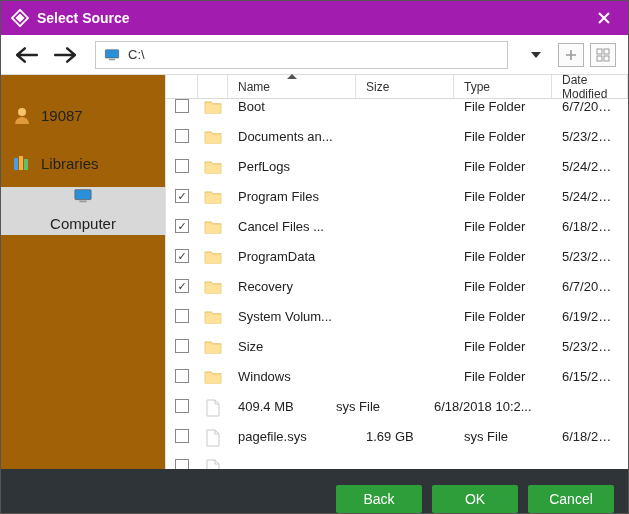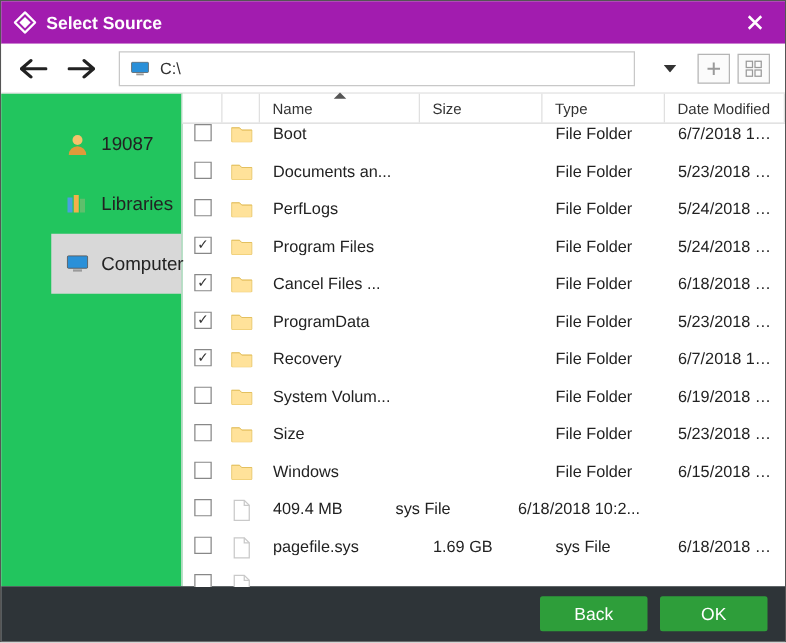--- a/index.html
+++ b/index.html
@@ -101,37 +101,36 @@
     color: #9a9a9a;
   }
   
   .body {
     flex: 1;
     display: flex;
     min-height: 0;
   }
   
   .sidebar {
-    width: 145px;
-    background: #22c55e;
+    width: 165px;
+    background: #a16207;
     border-right: 1px solid #e0e0e0;
     padding-top: 16px;
-    padding-left: 40px;
   }
   .side-item {
     height: 48px;
     display: flex;
     align-items: center;
     padding: 0 12px;
     gap: 10px;
     font-size: 15px;
     color: #222;
     cursor: pointer;
   }
-  .side-item.selected { background: #d8d8d8; }
+  .side-item.selected { background: #d8d8d8; flex-direction: column; }
   .side-icon { width: 18px; height: 18px; flex-shrink: 0; }
   
   .filepanel {
     flex: 1;
     display: flex;
     flex-direction: column;
     min-width: 0;
     position: relative;
   }
   .header-row {
@@ -199,21 +198,21 @@
     color: #333;
     line-height: 1;
   }
   .folder-icon { width: 18px; height: 15px; }
   .file-icon-svg { width: 14px; height: 18px; }
   
   .footer {
     height: 44px;
     background: #2e3438;
     display: flex;
-    align-items: center;
+    align-items: flex-end;
     justify-content: flex-end;
     padding: 0 14px;
     gap: 10px;
   }
   .btn {
     width: 86px;
     height: 28px;
     background: #2e9e3a;
     color: #ffffff;
     border: none;
@@ -533,15 +532,16 @@
             <div class="cell col-type"></div>
             <div class="cell col-date"></div>
           </div>
         </div>
     </div>
   </div>
 
   <div class="footer">
     <button class="btn">Back</button>
     <button class="btn">OK</button>
+    <button class="btn">Cancel</button>
   </div>
 
 </div>
 
 </body></html>

